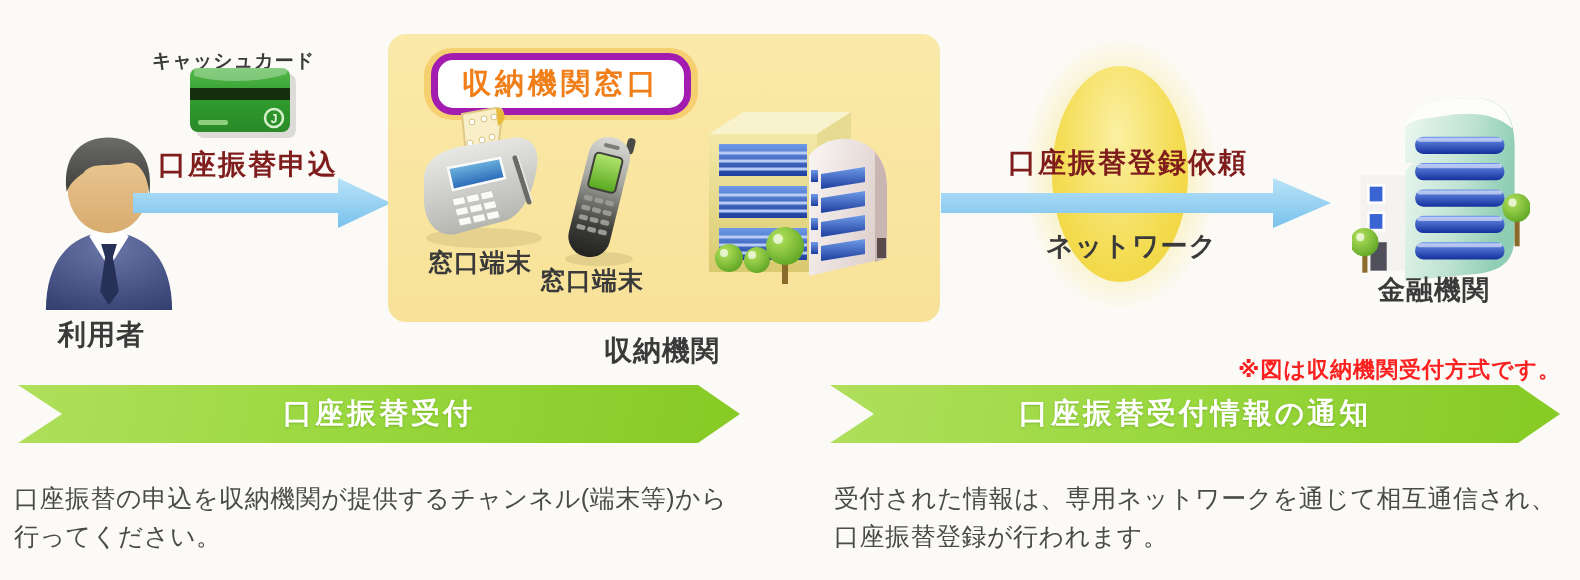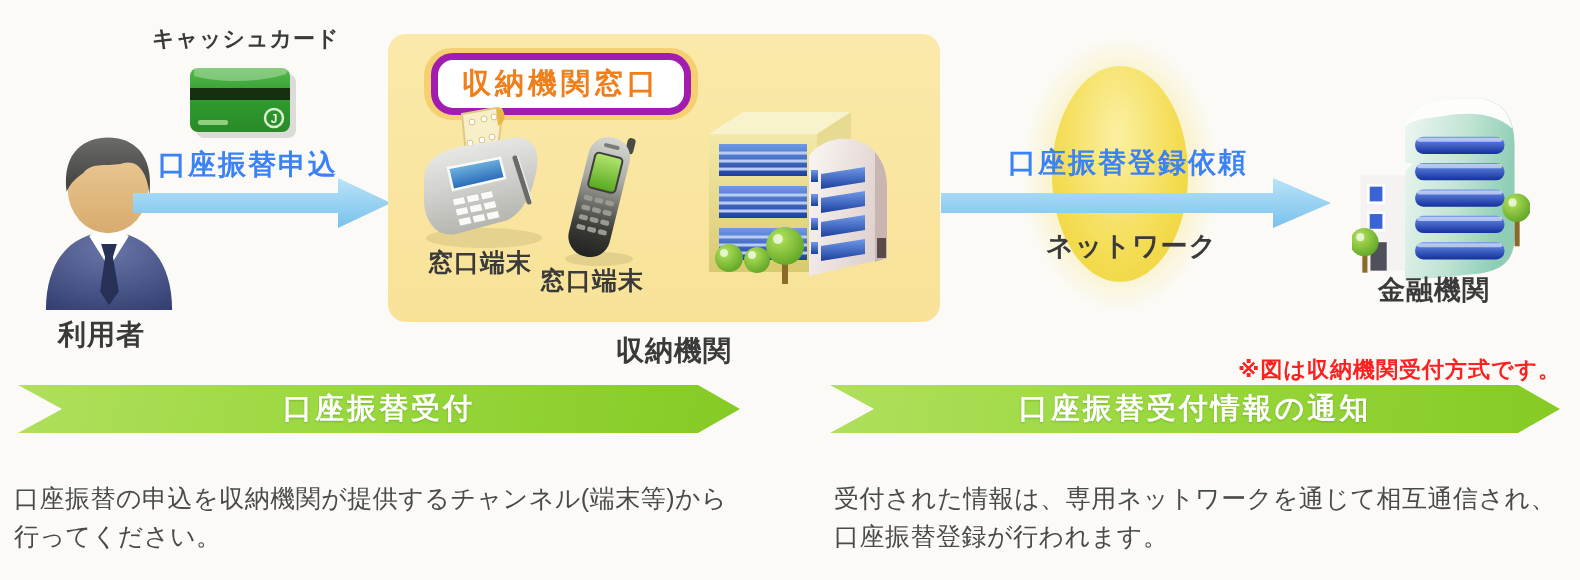--- a/index.html
+++ b/index.html
@@ -1,30 +1,30 @@
 <!DOCTYPE html>
 <html><head>
 <meta charset="utf-8">
 <style>
   html,body{margin:0;padding:0;background:#fbfaf6;}
   body{font-family:"Liberation Sans","DejaVu Sans",sans-serif;}
   .canvas{position:relative;width:1580px;height:580px;background:#fbfaf6;overflow:hidden;}
   .abs{position:absolute;}
   .lbl{position:absolute;font-weight:600;color:#3a3a3a;letter-spacing:1px;white-space:nowrap;}
-  .blue-lbl{position:absolute;font-weight:bold;color:#3b82f6;letter-spacing:2px;white-space:nowrap;}
+  .blue-lbl{position:absolute;font-weight:bold;color:#7f1d1d;letter-spacing:2px;white-space:nowrap;}
   .agency-box{position:absolute;left:388px;top:34px;width:552px;height:288px;border-radius:18px;
     background:linear-gradient(180deg,#fae9a9 0%,#f8e298 100%);}
   .badge-outer{position:absolute;left:424px;top:48px;background:#f6cf70;border-radius:28px;padding:5px 7px;}
   .badge-inner{background:#ffffff;border:7px solid #a21caf;border-radius:22px;padding:4px 24px;
     color:#f07f1a;font-size:29px;font-weight:bold;letter-spacing:4px;white-space:nowrap;}
   .net-glow{position:absolute;left:1022px;top:36px;width:196px;height:276px;
     background:radial-gradient(closest-side,#f8eaa0 0%,#f9efb8 55%,rgba(252,248,228,0) 100%);border-radius:50%;}
   .net-oval{position:absolute;left:1052px;top:66px;width:136px;height:216px;border-radius:50%;
     background:radial-gradient(ellipse at 48% 32%,#fbf0a2 0%,#f4dc52 60%,#efd232 100%);}
-  .banner{position:absolute;top:385px;height:48px;display:flex;align-items:center;justify-content:center;
+  .banner{position:absolute;top:385px;height:58px;display:flex;align-items:center;justify-content:center;
     background:linear-gradient(100deg,#b0df5c 0%,#9ad83f 45%,#86ca25 100%);
     clip-path:polygon(0 0,calc(100% - 42px) 0,100% 50%,calc(100% - 42px) 100%,0 100%,44px 50%);font-family:Liberation Mono, monospace;}
   .banner span{color:#ffffff;font-size:29px;font-weight:bold;letter-spacing:3px;text-shadow:0 1px 2px rgba(60,120,0,0.35);}
   .para{position:absolute;top:480px;color:#4a4a4a;font-size:25px;line-height:1.5;letter-spacing:0.5px;}
   .note-red{position:absolute;left:1238px;top:343px;color:#fb2121;font-size:22px;font-weight:bold;letter-spacing:1px;white-space:nowrap;margin-top:12px;}
 </style>
 </head>
 <body>
 
 <div class="canvas">
@@ -46,21 +46,21 @@
     </defs>
     <path d="M6,195 C6,142 34,116 70,116 C106,116 134,142 134,195 Z" fill="url(#suit)"></path>
     <path d="M50,120 L70,152 L90,120 L80,112 L60,112 Z" fill="#ffffff"></path>
     <path d="M62,128 L78,128 L74,141 L66,141 Z" fill="#273158"></path>
     <path d="M66,141 L74,141 L80,176 L70,190 L61,176 Z" fill="#273158"></path>
     <ellipse cx="69" cy="72" rx="41" ry="45" fill="url(#skin)"></ellipse>
     <path d="M27,75 C22,34 46,20 69,20 C94,20 116,36 111,78 C109,56 100,42 84,46 C70,50 52,44 44,56 C35,62 30,68 27,75 Z" fill="url(#hairg)"></path>
   </svg>
   <div class="lbl" style="left:58px;top:316px;font-size:28px;">利用者</div>
 
-  <div class="lbl" style="left:152px;top:24px;font-size:22px;">キャッシュカード</div>
+  <div class="lbl" style="left:152px;top:48px;font-size:19px;">キャッシュカード</div>
   <svg class="abs" style="left:186px;top:64px;" width="118" height="78" viewBox="0 0 118 78">
     <defs>
       <linearGradient id="cardg" x1="0" y1="0" x2="0" y2="1">
         <stop offset="0" stop-color="#55b84a"></stop>
           <stop offset="0.5" stop-color="#2f9b2e"></stop>
           <stop offset="1" stop-color="#2a8a28"></stop>
       </linearGradient>
     </defs>
     <rect x="10" y="10" width="100" height="64" rx="8" fill="rgba(0,0,0,0.12)"></rect>
     <rect x="4" y="4" width="100" height="64" rx="8" fill="url(#cardg)"></rect>
@@ -206,21 +206,21 @@
     </g>
     <rect x="184" y="148" width="9" height="20" fill="#5a4a4a"></rect>
     <rect x="89" y="168" width="6" height="26" fill="#8a6a2a"></rect>
     <circle cx="92" cy="156" r="19" fill="url(#tree)"></circle>
     <circle cx="36" cy="168" r="14" fill="url(#tree)"></circle>
     <circle cx="64" cy="170" r="13" fill="url(#tree)"></circle>
     <circle cx="31" cy="163" r="4" fill="rgba(255,255,255,0.7)"></circle>
     <circle cx="59" cy="165" r="4" fill="rgba(255,255,255,0.7)"></circle>
     <circle cx="85" cy="149" r="5" fill="rgba(255,255,255,0.7)"></circle>
   </svg>
-  <div class="lbl" style="left:604px;top:332px;font-size:28px;margin-left:12px;">収納機関</div>
+  <div class="lbl" style="left:604px;top:332px;font-size:28px;">収納機関</div>
 
   <div class="net-glow"></div>
   <div class="net-oval"></div>
 
   <div class="blue-lbl" style="left:1008px;top:144px;font-size:28px;">口座振替登録依頼</div>
   <svg class="abs" style="left:941px;top:172px;" width="392" height="62" viewBox="0 0 392 62">
     <defs>
       <linearGradient id="ag2" x1="0" y1="0" x2="0" y2="1">
         <stop offset="0" stop-color="#b9e3f8"></stop>
           <stop offset="1" stop-color="#79c1ec"></stop>

